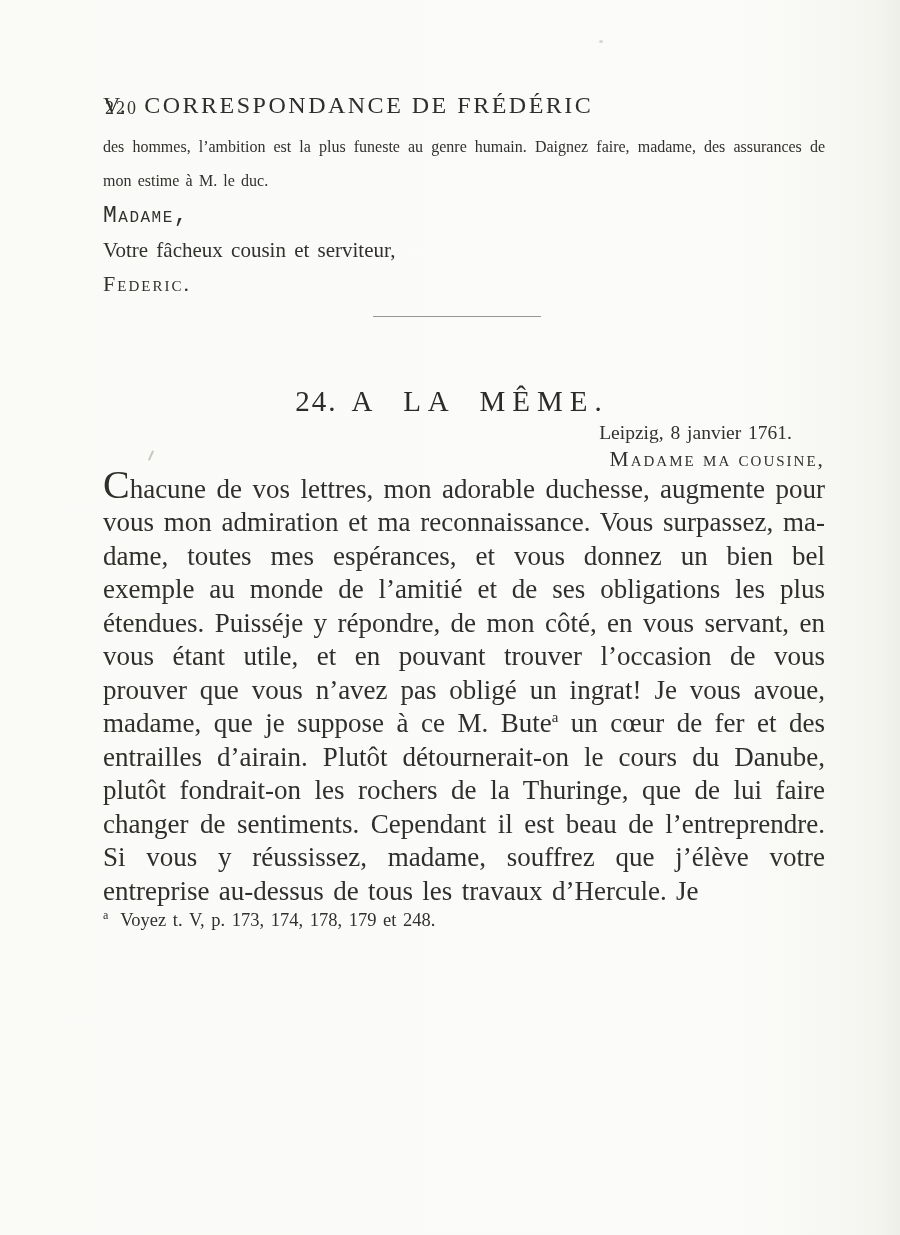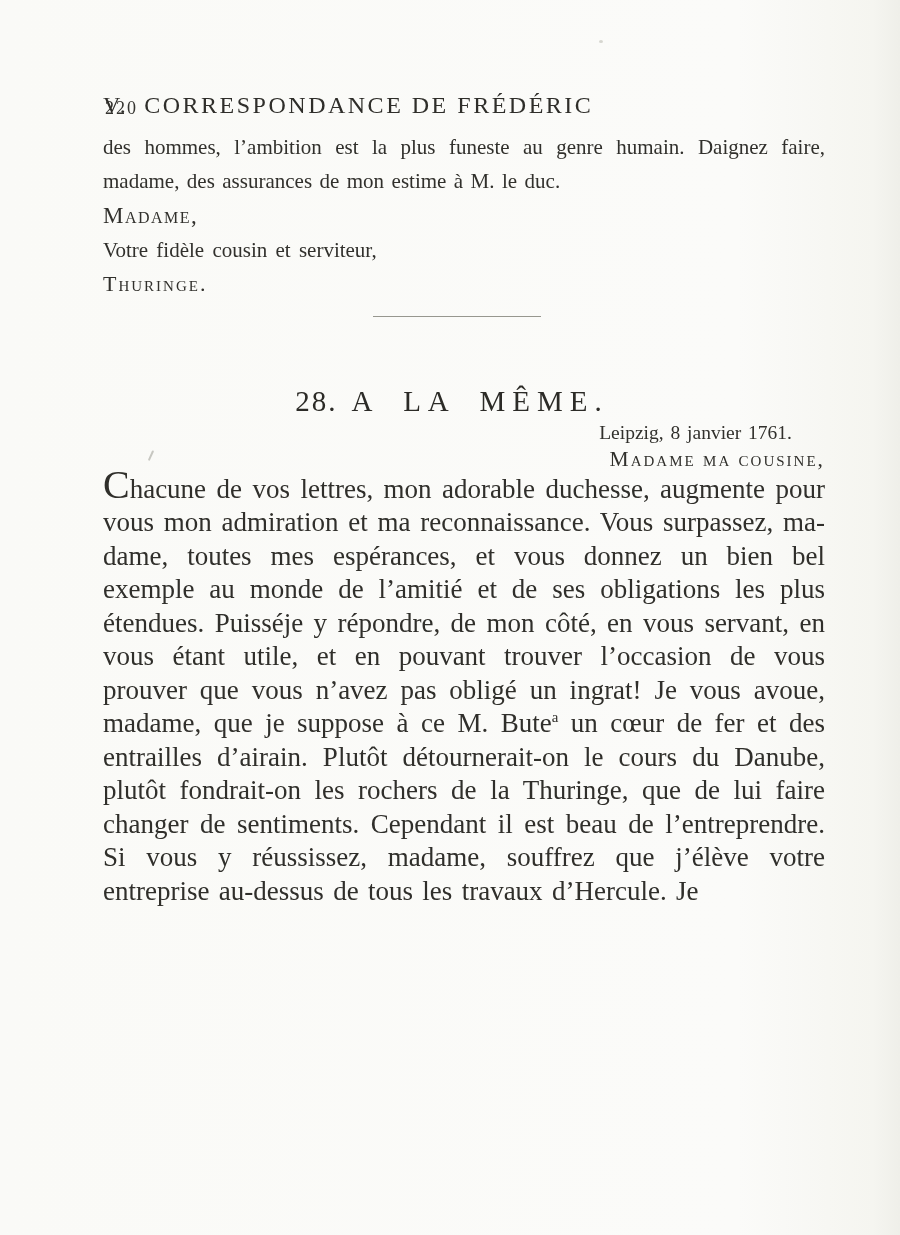--- a/index.html
+++ b/index.html
@@ -22,27 +22,27 @@
   }
   .running-title{
     position:absolute;left:0;right:0;top:0;text-align:left;
     font-size:24px;letter-spacing:2.5px;color:#2f2e2a;white-space:nowrap;
   }
   .running-title .section-no{margin-right:16px;}
   
   .content{position:absolute;left:103px;top:130px;width:722px;}
   .content p{margin:0;}
   .body-text{
-    font-size:21px;line-height:34.3px;text-align:justify;
+    font-size:16px;line-height:34.3px;text-align:justify;
     word-spacing:2.2px;hyphens:manual;color:#31302c;
   }
   .indent{text-indent:30px;}
   .salutation-23{
     margin:7px 0 0 180px;font-size:23px;line-height:34px;
-    font-variant:small-caps;letter-spacing:1.5px;
+    font-variant:small-caps;letter-spacing:1.5px;font-family:Liberation Mono, monospace;
   }
   .closing-line{margin:0 0 0 357px;font-size:21px;line-height:34px;word-spacing:3px;}
   .signature{
     margin:0 0 0 514px;font-size:22px;line-height:34px;
     font-variant:small-caps;letter-spacing:2px;
   }
   .divider{
     width:168px;height:1.4px;background:#97978f;
     margin:15px 0 0 270px;border:none;
   }
@@ -95,30 +95,31 @@
     <div class="running-title">
       <span class="section-no">V.</span><span>CORRESPONDANCE DE FRÉDÉRIC</span>
     </div>
   </div>
 
   <div class="content">
 
     <p class="body-text">des hommes, l’ambition est la plus funeste au genre humain. Daignez faire, madame, des assurances de mon estime à M. le duc.</p>
 
     <p class="salutation-23">Madame,</p>
-    <p class="closing-line">Votre fidèle cousin et serviteur,</p>
-    <p class="signature">Thuringe.</p>
+    <p class="closing-line">Votre fâcheux cousin et serviteur,</p>
+    <p class="signature">Federic.</p>
 
     <hr class="divider">
 
     <div class="letter-heading">
-      <span class="heading-number">28.</span><span class="heading-title">A LA MÊME.</span>
+      <span class="heading-number">24.</span><span class="heading-title">A LA MÊME.</span>
     </div>
 
     <p class="dateline">Leipzig, 8 janvier 1761.</p>
 
     <p class="salutation-24">Madame ma cousine,</p>
 
     <p class="body-text letter-body"><span class="drop-cap">C</span><span>hacune de vos lettres, mon adorable duchesse, augmente pour vous mon admiration et ma reconnaissance. Vous surpassez, ma­dame, toutes mes espérances, et vous donnez un bien bel exemple au monde de l’amitié et de ses obligations les plus étendues. Puissé­je y répondre, de mon côté, en vous servant, en vous étant utile, et en pouvant trouver l’occasion de vous prouver que vous n’avez pas obligé un ingrat! Je vous avoue, madame, que je suppose à ce M.&nbsp;Bute</span><span class="note-sup">a</span><span> un cœur de fer et des entrailles d’airain. Plutôt détourne­rait-on le cours du Danube, plutôt fondrait-on les rochers de la Thuringe, que de lui faire changer de sentiments. Cependant il est beau de l’entreprendre. Si vous y réussissez, madame, souffrez que j’élève votre entreprise au-dessus de tous les travaux d’Hercule. Je</span></p>
 
+    <p class="footnote"><span class="footnote-marker">a</span><span>Voyez t. V, p. 173, 174, 178, 179 et 248.</span></p>
 
   </div>
 </div>
 
 </body></html>

